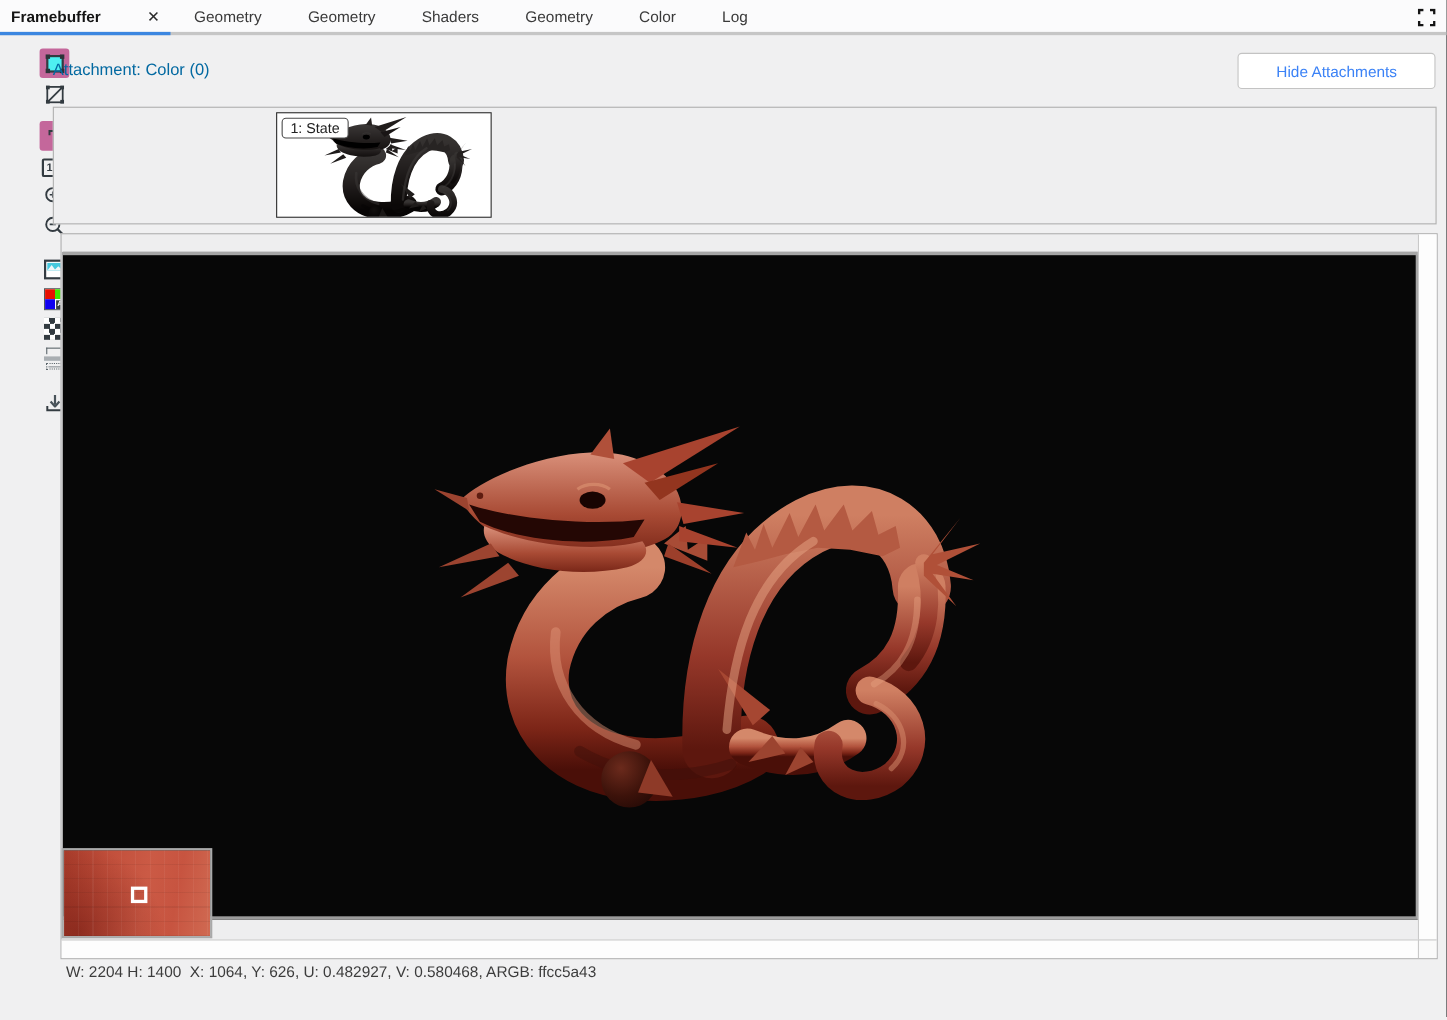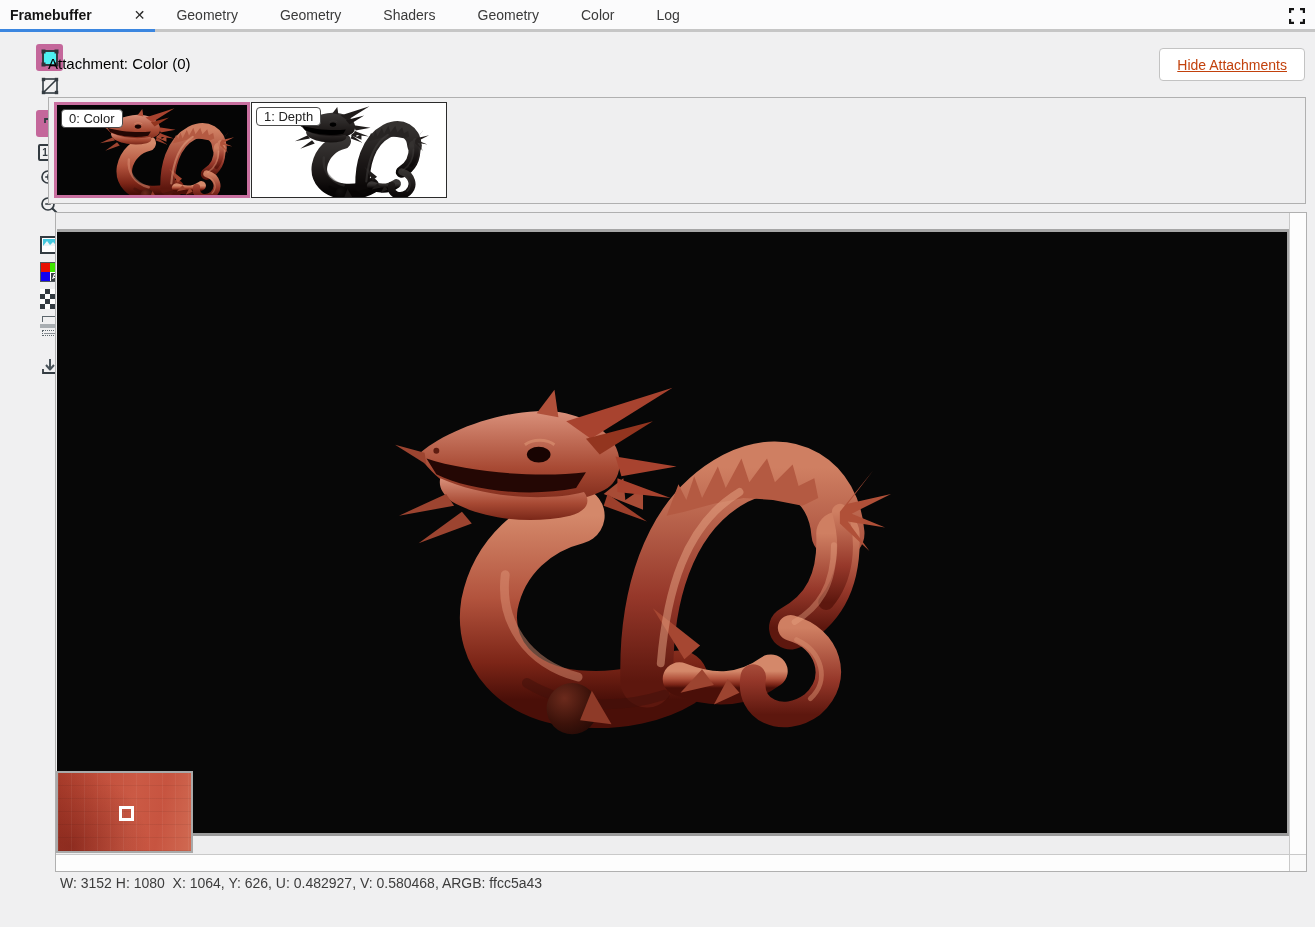--- a/index.html
+++ b/index.html
@@ -68,26 +68,26 @@
   .range-icon .rbot { position:absolute; left:2px; top:14px; width:16px; height:6px;
     border:1.5px dotted #5c666c; }
   .range-icon .rline { position:absolute; left:4px; top:17px; width:12px; height:1.5px; background:#8b9196; }
   .one2one {
     width:23px; height:17px; border:2px solid #333b41; border-radius:2px;
     font-size:10px; font-weight:bold; color:#333b41;
     display:flex; align-items:center; justify-content:center;
   }
 
   
-  .attach-header-label { position:absolute; left:48px; top:55px; font-size:15px; color:#000000; }
+  .attach-header-label { position:absolute; left:48px; top:55px; font-size:15px; color:#0369a1; }
   .hide-attach-btn {
     position:absolute; right:10px; top:48px; height:33px;
     background:#ffffff; border:1px solid #c3c3c3; border-radius:4px;
-    font-size:14px; color:#c2410c; padding:0 17px;
-    display:flex; align-items:center; font-family:"Liberation Sans",sans-serif;text-decoration:underline;
+    font-size:14px; color:#3b82f6; padding:0 34px;
+    display:flex; align-items:center; font-family:"Liberation Sans",sans-serif;
   }
 
   
   .attachments-panel {
     position:absolute; left:48px; top:97px; width:1258px; height:107px;
     background:#efeff0; border:1px solid #b0b0b0;
   }
   .thumb { position:absolute; top:4px; overflow:hidden; }
   .thumb-color { left:5px; width:196px; height:96px; border:3px solid #c86f9f; background:#050505; }
   .thumb-depth { left:202px; width:196px; height:96px; border:1px solid #2b2b2b; background:#ffffff; }
@@ -311,41 +311,35 @@
       <path d="M6,9 L10,13.5 L14,9" fill="none" stroke="#49535a" stroke-width="2" stroke-linejoin="round"></path>
       <path d="M3,13 V17 H17 V13" fill="none" stroke="#333b41" stroke-width="1.8"></path>
     </svg>
   </div>
 </div>
 
 <div class="attach-header-label">Attachment: Color (0)</div>
 <button class="hide-attach-btn">Hide Attachments</button>
 
 <div class="attachments-panel">
-  <div class="thumb thumb-color">
-    <div class="thumb-chip">0: Color</div>
-    <svg class="mini" viewBox="0 0 520 380">
-        <use href="#dragon"></use>
-      </svg>
-  </div>
   <div class="thumb thumb-depth">
-    <div class="thumb-chip">1: Depth</div>
+    <div class="thumb-chip">1: State</div>
     <svg class="mini depth-filter" viewBox="0 0 520 380">
         <use href="#dragon"></use>
       </svg>
   </div>
 </div>
 
 <div class="viewport">
   <div class="image-area">
     <svg class="main-dragon" viewBox="0 0 520 380">
         <use href="#dragon"></use>
       </svg>
   </div>
   <div class="magnifier">
     <div class="magnifier-center"></div>
   </div>
   <div class="vtrack"></div>
   <div class="htrack"></div>
   <div class="scroll-corner"></div>
 </div>
 
-<div class="statusbar">W: 3152 H: 1080  X: 1064, Y: 626, U: 0.482927, V: 0.580468, ARGB: ffcc5a43</div>
+<div class="statusbar">W: 2204 H: 1400  X: 1064, Y: 626, U: 0.482927, V: 0.580468, ARGB: ffcc5a43</div>
 
 </body></html>

